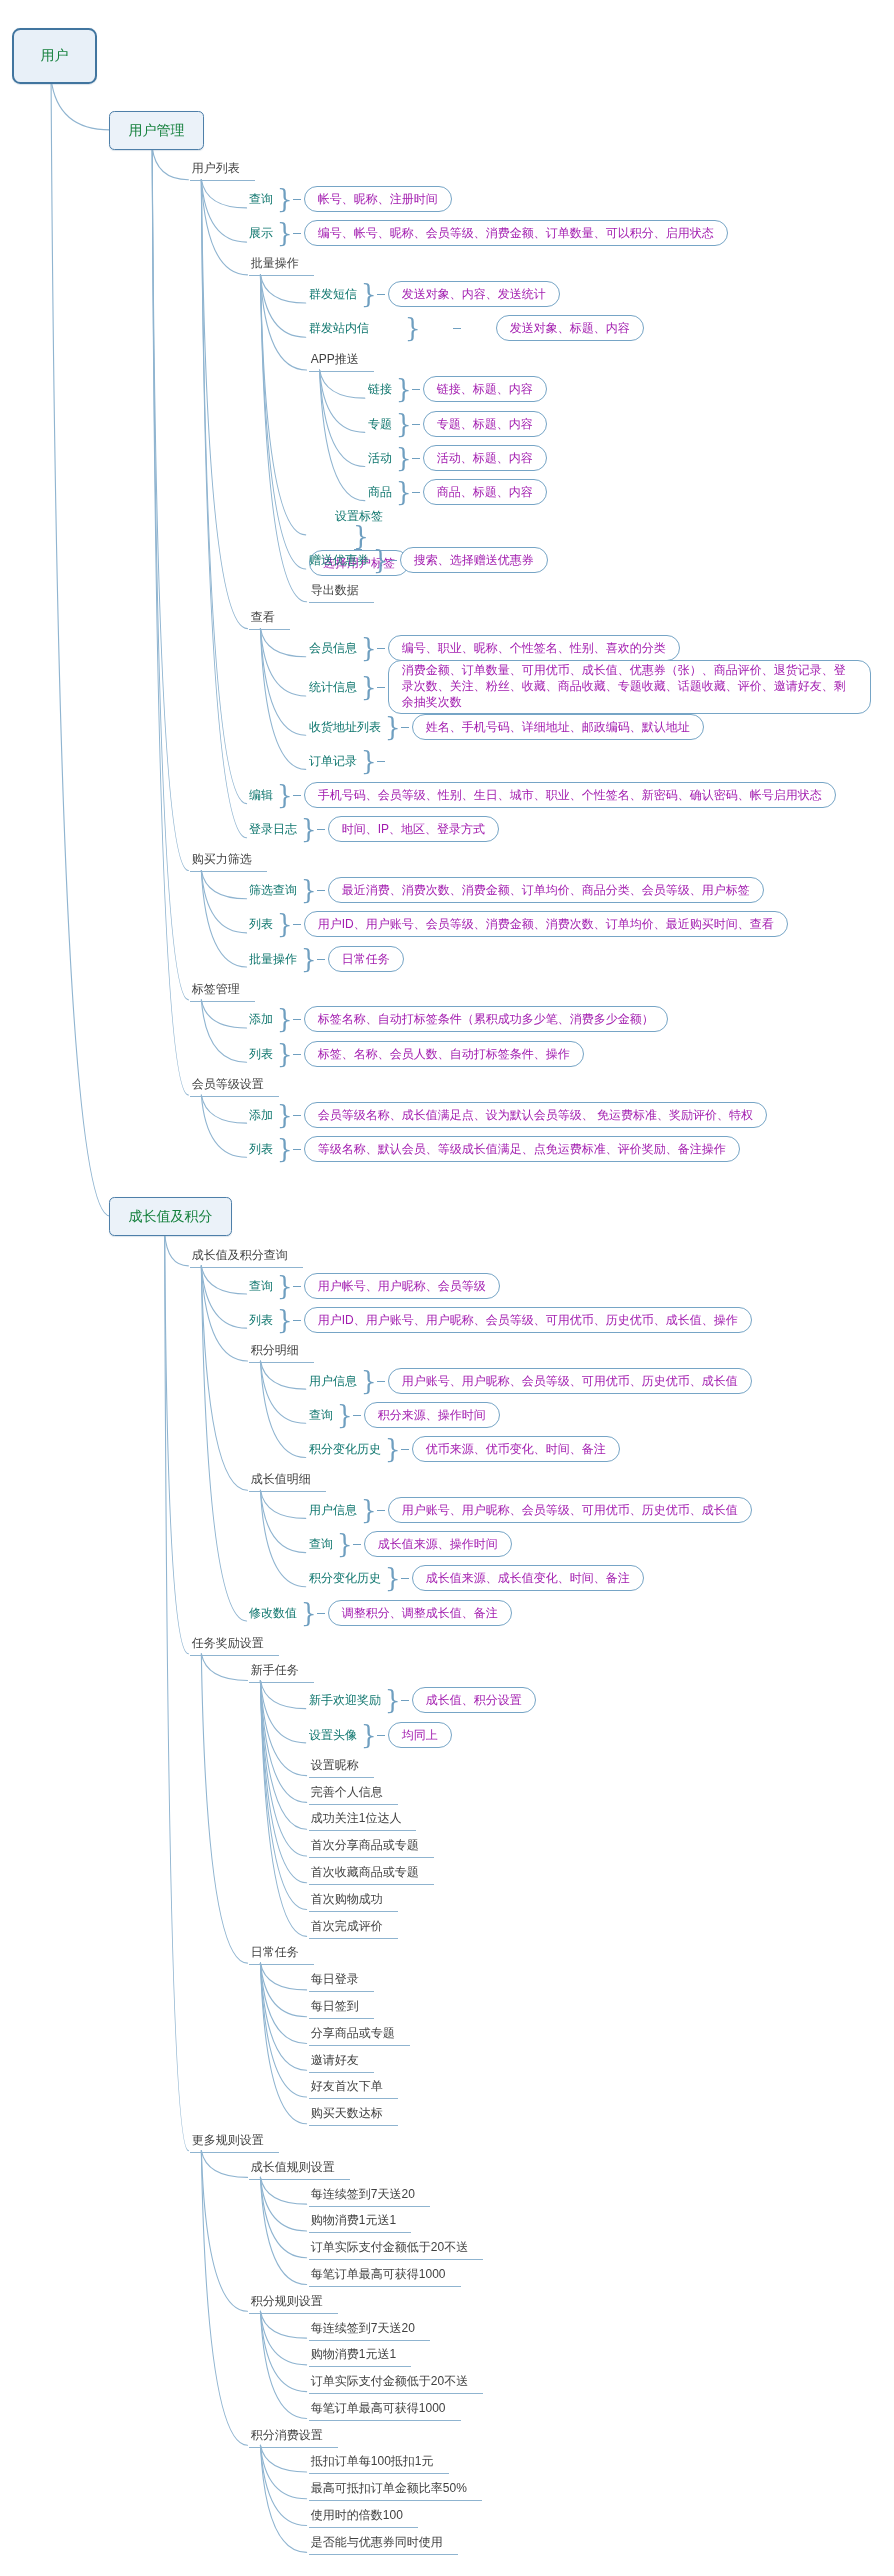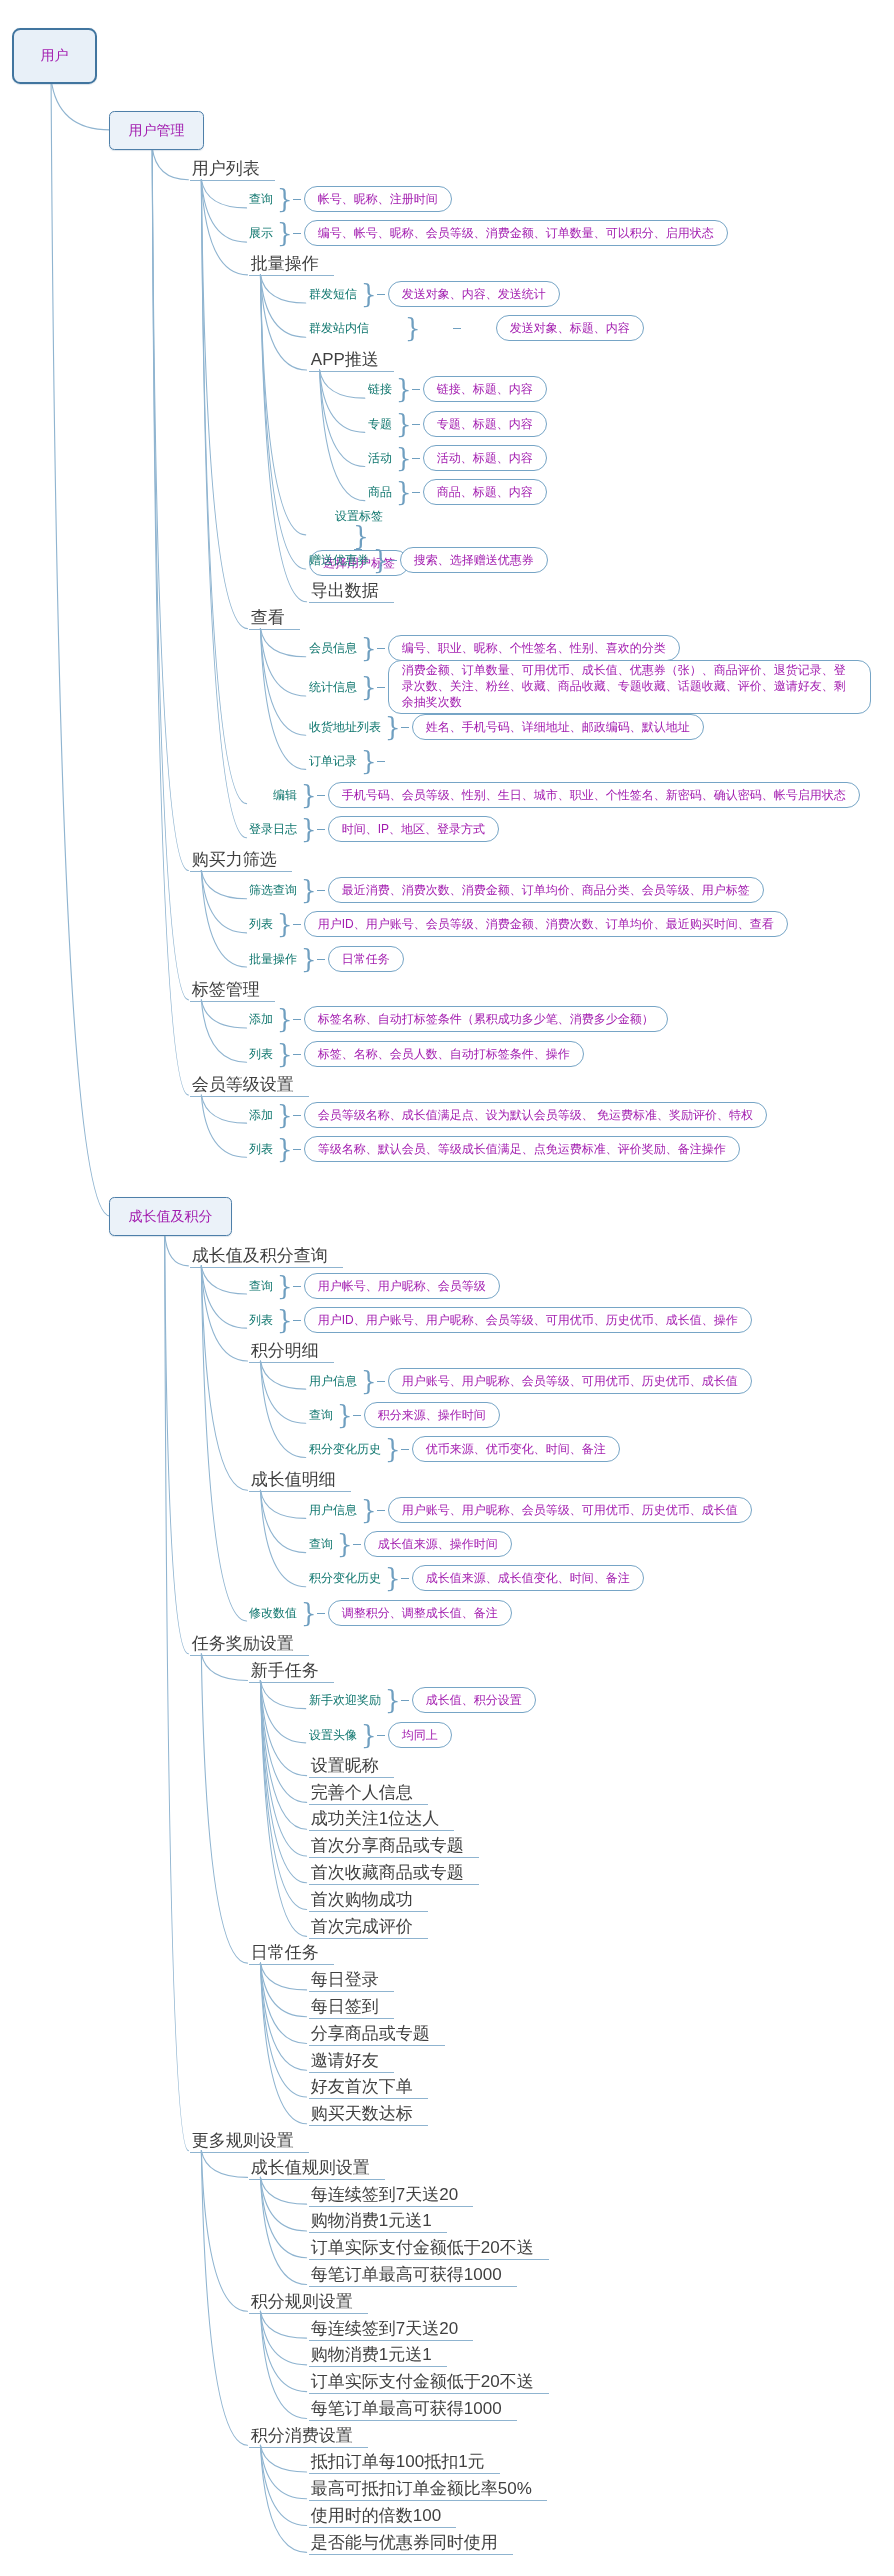--- a/index.html
+++ b/index.html
@@ -1,24 +1,24 @@
 <!DOCTYPE html>
 <html style="font-size:15px"><head>
 <meta charset="utf-8">
 <style>
   html,body{margin:0;padding:0;background:#fff;}
   body{font-family:"Liberation Sans","DejaVu Sans",sans-serif;}
   #stage{position:relative;width:894px;height:2576px;background:#ffffff;overflow:hidden;}
   #connector-lines{position:absolute;left:0;top:0;pointer-events:none;}
   .node-row{position:absolute;display:flex;align-items:center;white-space:nowrap;}
   .topic-box{position:absolute;display:flex;align-items:center;justify-content:center;
-    background:#ebf2f9;border:1.8px solid #4e7fa9;border-radius:5.5px;color:#a21caf;
+    background:#ebf2f9;border:1.8px solid #4e7fa9;border-radius:5.5px;color:#15803d;
     font-size:14px;padding:0 18.5px;height:37px;box-shadow:0 0.9px 0.9px rgba(120,150,180,.25);}
   .topic-box.root{height:52px;width:81px;padding:0;border:2.8px solid #41759f;border-radius:8.3px;background:#e8f0f8;}
-  .sub-label{display:inline-block;font-size:17px;color:#3f3f3f;
+  .sub-label{display:inline-block;font-size:12px;color:#3f3f3f;
     border-bottom:1.3px solid #8fb4d0;padding:0 15px 3.7px 1.8px;line-height:15px;margin-top:5.5px;}
   .action-text{font-size:12px;color:#0f766e;line-height:15px;}
   .brace{font-family:"DejaVu Serif","Liberation Serif",serif;font-size:25px;line-height:25px;
     color:#6f9fc0;margin:0 0 0 3.7px;transform:scaleY(1.05);font-weight:400;}
   .tick{display:inline-block;width:7.4px;height:0;border-top:1.5px solid #6f9fc0;margin:0 2.8px 0 0.9px;}
   .detail-capsule{display:inline-block;background:#fff;border:1.2px solid #76a5c6;border-radius:15px;
     padding:4.6px 13px;font-size:12px;color:#a21caf;line-height:15px;}
   .detail-capsule.wrap{white-space:normal;max-width:455px;line-height:15.7px;padding:2.8px 13px;border-radius:13px;}
 </style>
 </head>
@@ -203,21 +203,21 @@
       <span class="action-text">收货地址列表</span>
       <span class="brace">}</span>
       <span class="tick"></span>
       <span class="detail-capsule">姓名、手机号码、详细地址、邮政编码、默认地址</span>
     </div>
     <div class="node-row" style="left: 309px; top: 744px; height: 34px;">
       <span class="action-text">订单记录</span>
       <span class="brace">}</span>
       <span class="tick"></span>
     </div>
-    <div class="node-row" style="left: 249px; top: 778px; height: 34px; margin-left: 24px;">
+    <div class="node-row" style="left: 249px; top: 778px; height: 34px;">
       <span class="action-text">编辑</span>
       <span class="brace">}</span>
       <span class="tick"></span>
       <span class="detail-capsule">手机号码、会员等级、性别、生日、城市、职业、个性签名、新密码、确认密码、帐号启用状态</span>
     </div>
     <div class="node-row" style="left: 249px; top: 812px; height: 34px;">
       <span class="action-text">登录日志</span>
       <span class="brace">}</span>
       <span class="tick"></span>
       <span class="detail-capsule">时间、IP、地区、登录方式</span>

